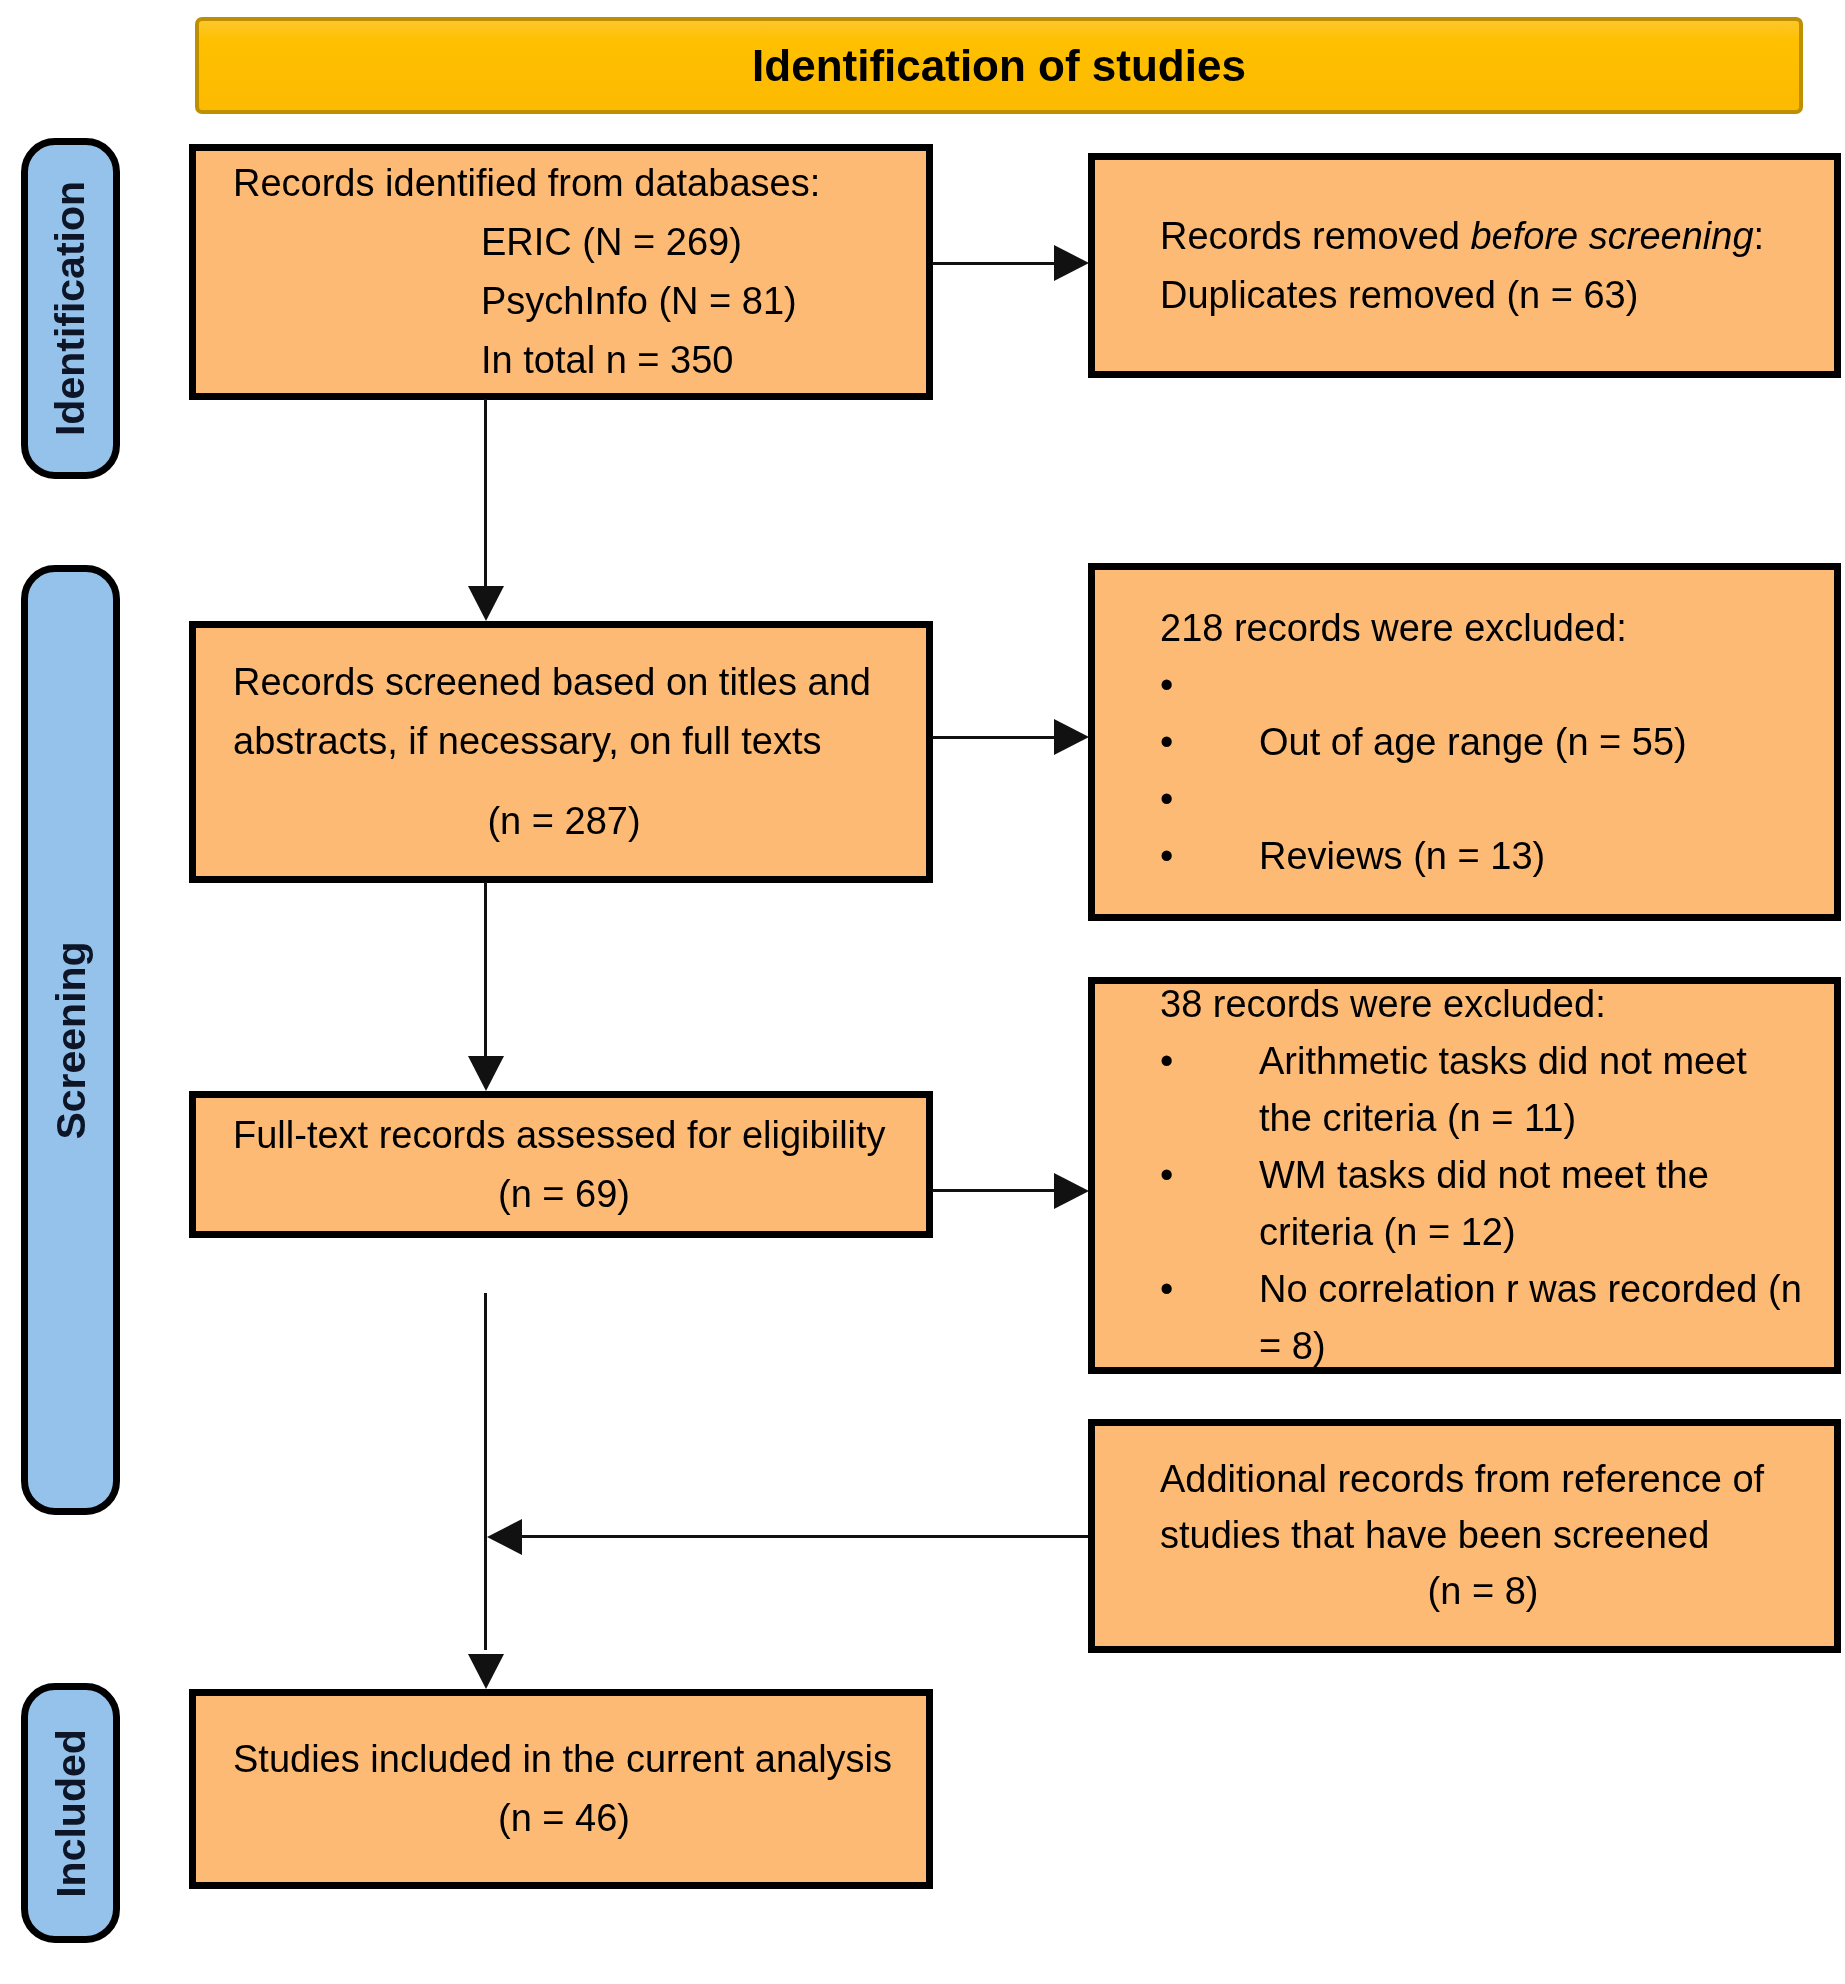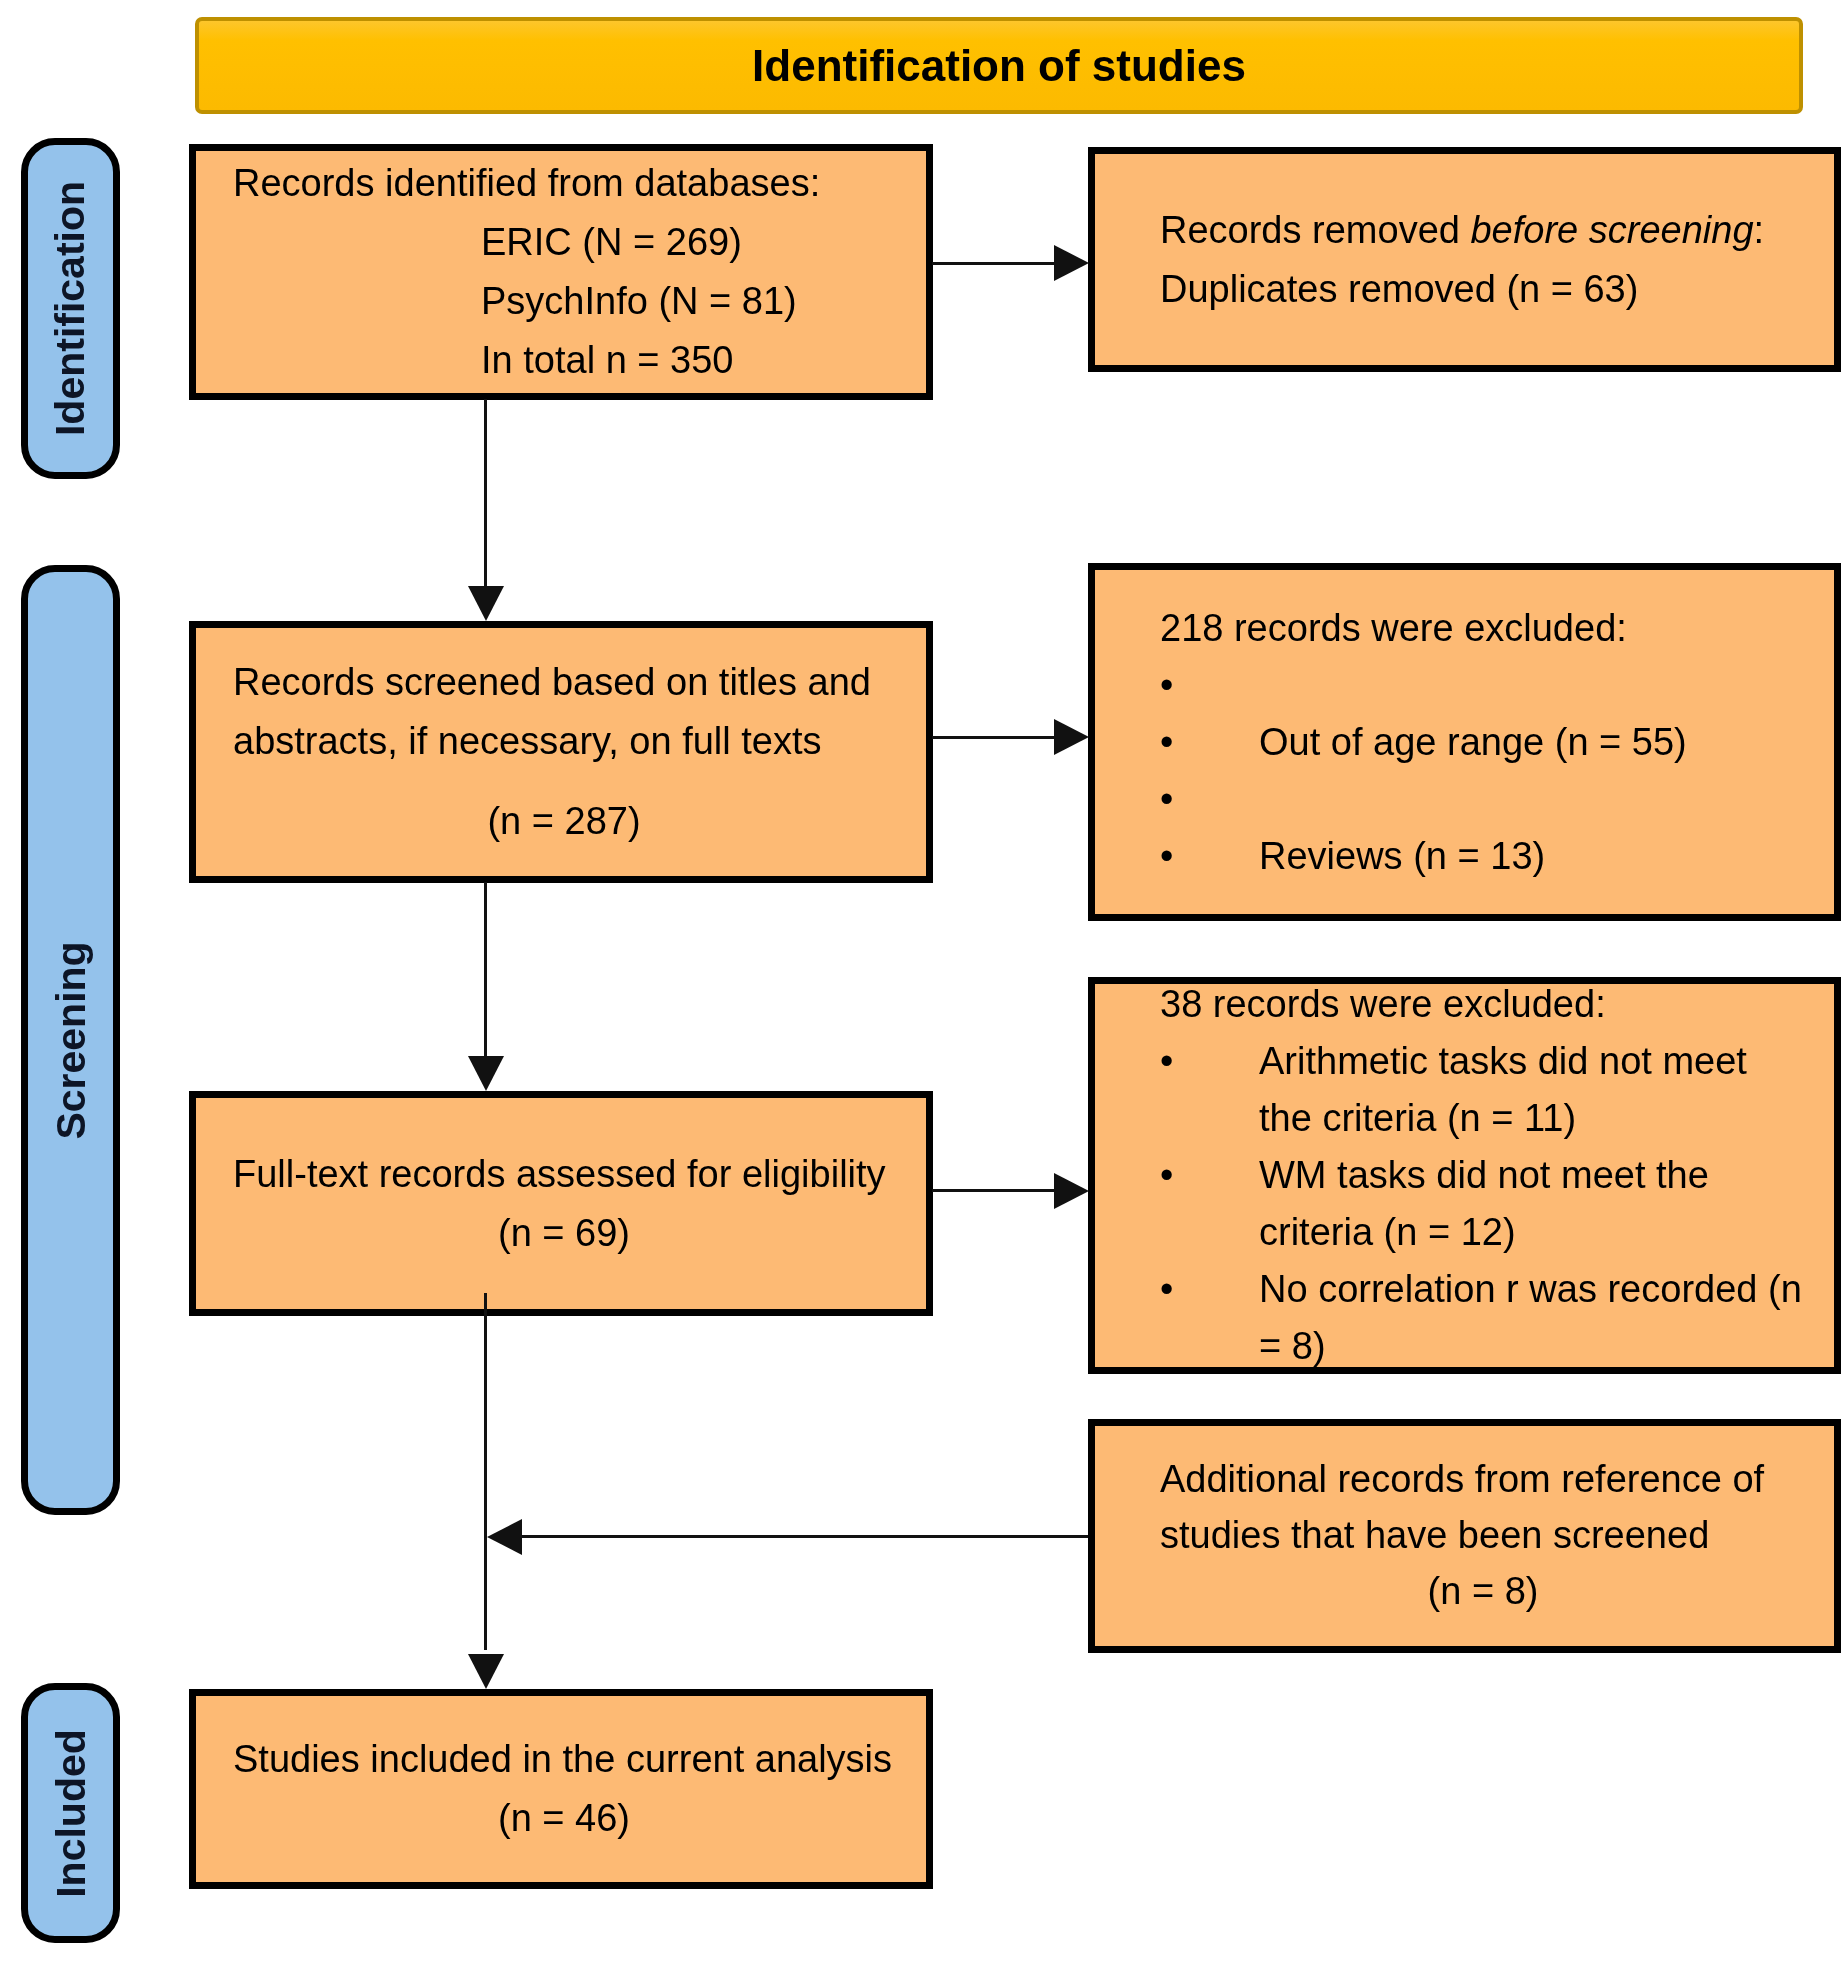--- a/index.html
+++ b/index.html
@@ -67,24 +67,24 @@
     display: flex;
     flex-direction: column;
     justify-content: center;
     font-size: 38px;
     line-height: 1.55;
   }
   .fbox.left-col  { padding: 11.3px 31px 11.3px 37px; }
   .fbox.right-col { padding: 11.3px 28px 11.3px 65px; }
 
   #box-identified { left: 189px; top: 144px;  width: 744px; height: 256px; }
-  #box-removed    { left: 1088px; top: 147px; width: 753px; height: 225px; }
+  #box-removed    { left: 1088px; top: 153px; width: 753px; height: 225px; }
   #box-screened   { left: 189px; top: 621px; width: 744px; height: 262px; align-items: center; }
   #box-excluded-screening { left: 1088px; top: 563px; width: 753px; height: 358px; line-height: 1.5; }
-  #box-fulltext   { left: 189px; top: 1091px; width: 744px; height: 225px; }
+  #box-fulltext   { left: 189px; top: 1091px; width: 744px; height: 147px; }
   #box-excluded-fulltext  { left: 1088px; top: 977px; width: 753px; height: 397px; line-height: 1.5; }
   #box-additional { left: 1088px; top: 1419px; width: 753px; height: 234px; line-height: 1.47; }
   #box-included   { left: 189px; top: 1689px; width: 744px; height: 200px; }
 
   .indent-block { margin-left: 248px; }
   .n-line { text-align: center; }
   .n-line.gap { margin-top: 21px; }
 
   .bullet-row { display: flex; align-items: flex-start; }
   .bullet-dot { flex: 0 0 99px; }

